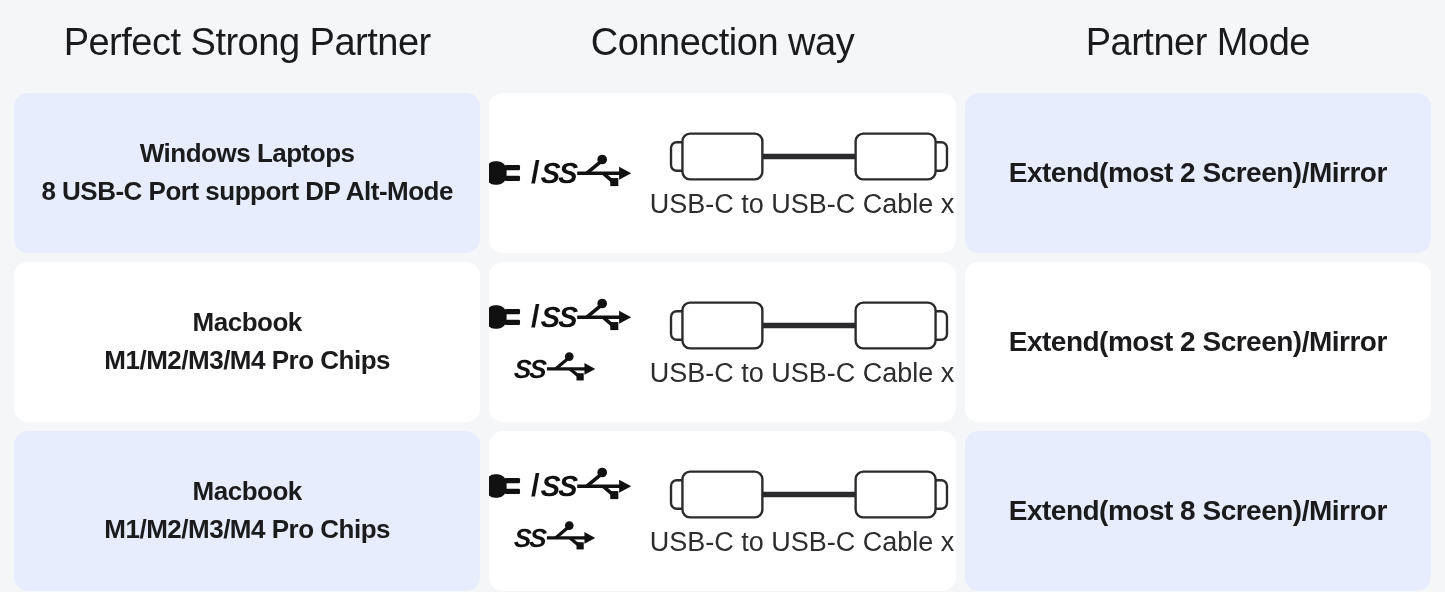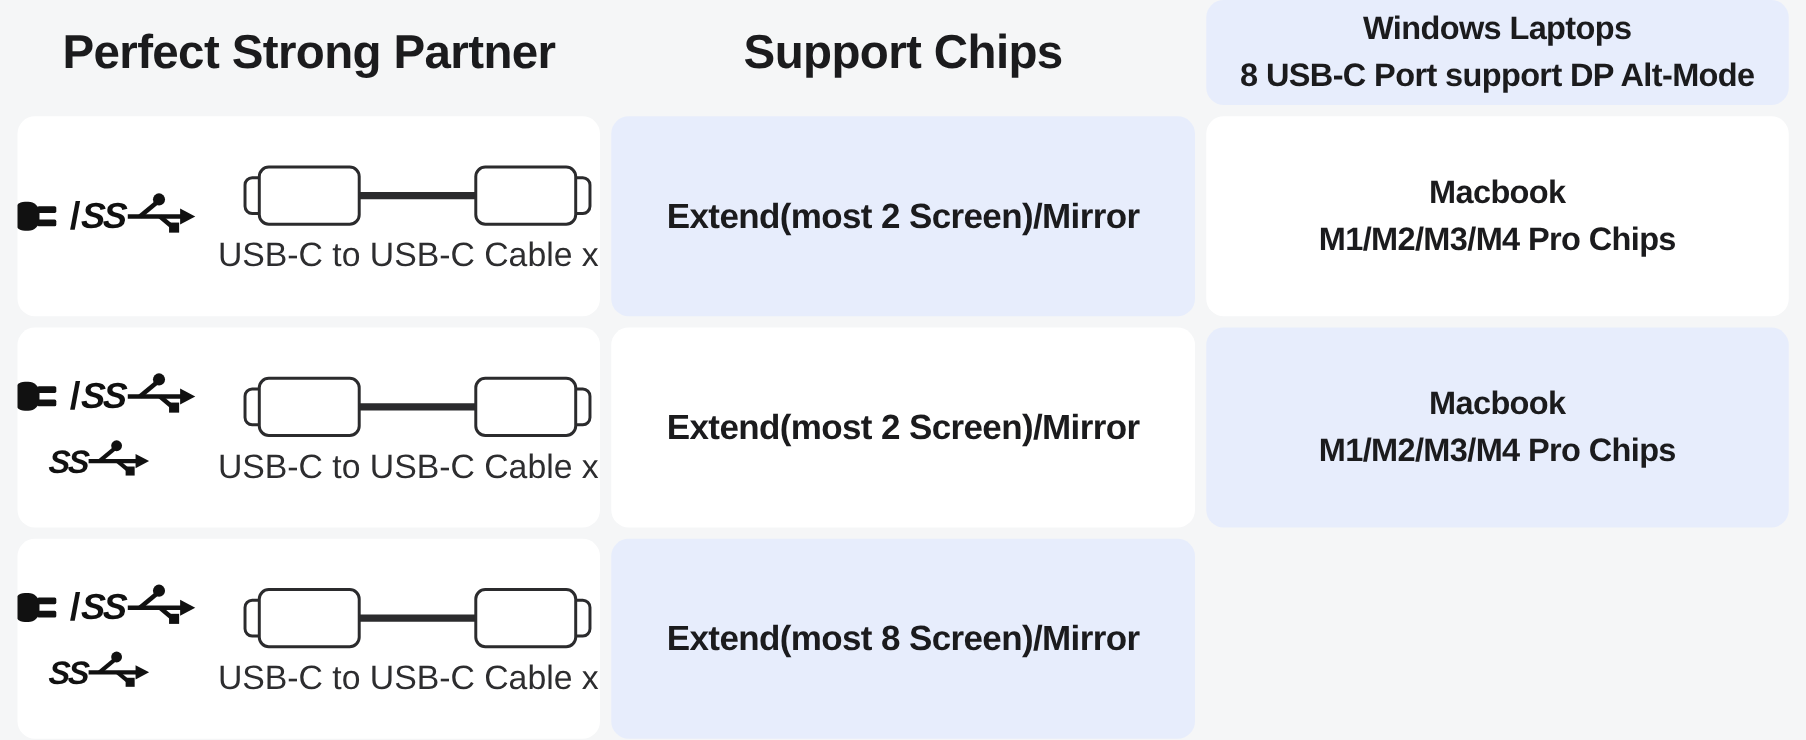--- a/index.html
+++ b/index.html
@@ -17,21 +17,21 @@
     display:grid;
     grid-template-columns:1fr 1fr 1fr;
     grid-template-rows:84px 160px 160px 160px;
     column-gap:9px;
     row-gap:9px;
   }
   .hcell{
     display:flex;align-items:center;justify-content:center;
   }
   .hcell span{
-    font-size:38px;font-weight:700;letter-spacing:-0.5px;color:#1b1b1d;
+    font-size:38px;font-weight:400;letter-spacing:-0.5px;color:#1b1b1d;
     white-space:nowrap;
   }
   .row{display:contents;}
   .card{
     background:#ffffff;
     border-radius:14px;
     display:flex;flex-direction:column;
     align-items:center;justify-content:center;
     overflow:hidden;
   }
@@ -76,21 +76,24 @@
   }
 </style>
 </head>
 <body>
 
 <div class="table" id="grid">
   <div class="hcell">
     <span>Perfect Strong Partner</span>
   </div>
   <div class="hcell">
-    <span>Support Chips</span>
+    <span>Connection way</span>
+  </div>
+  <div class="hcell">
+    <span>Partner Mode</span>
   </div>
 
   <div class="row">
     <div class="card partner-card tint">
       <div style="display:flex;flex-direction:column;align-items:center;">
           <div class="partner-line">Windows Laptops</div>
           <div class="partner-line">8 USB-C Port support DP Alt-Mode</div>
         </div>
     </div>
     <div class="card connection-card">

